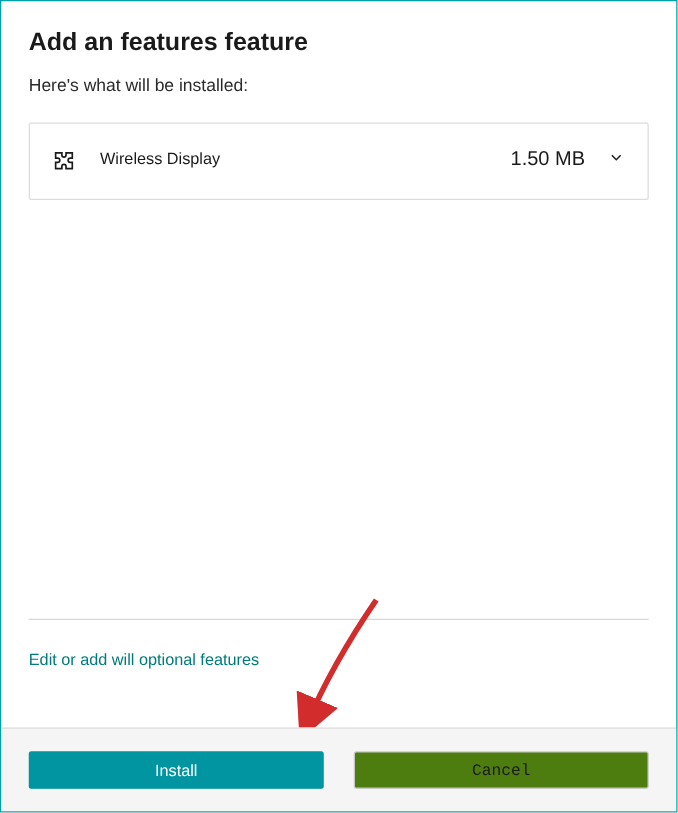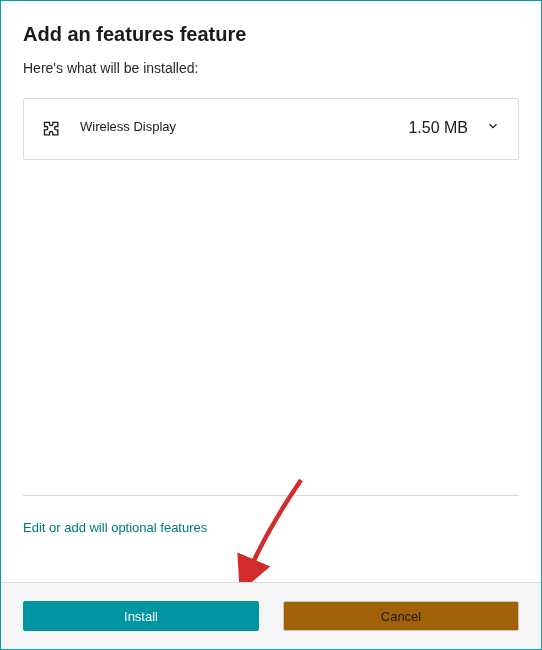--- a/index.html
+++ b/index.html
@@ -90,23 +90,24 @@
       border-radius: 2px;
       cursor: pointer;
       border: 1px solid;
     }
     .btn-primary {
       background: #0095a0;
       border-color: #0095a0;
       color: #ffffff;
     }
     .btn-secondary {
-      background: #a16207;
+      background: #4d7c0f;
       border-color: #c8c8c8;
       color: #1a1a1a;
+      font-family: Liberation Mono, monospace;
     }
     .arrow-annotation {
       position: absolute;
       left: 230px;
       top: 475px;
       width: 80px;
       height: 120px;
       pointer-events: none;
     }
   </style>

